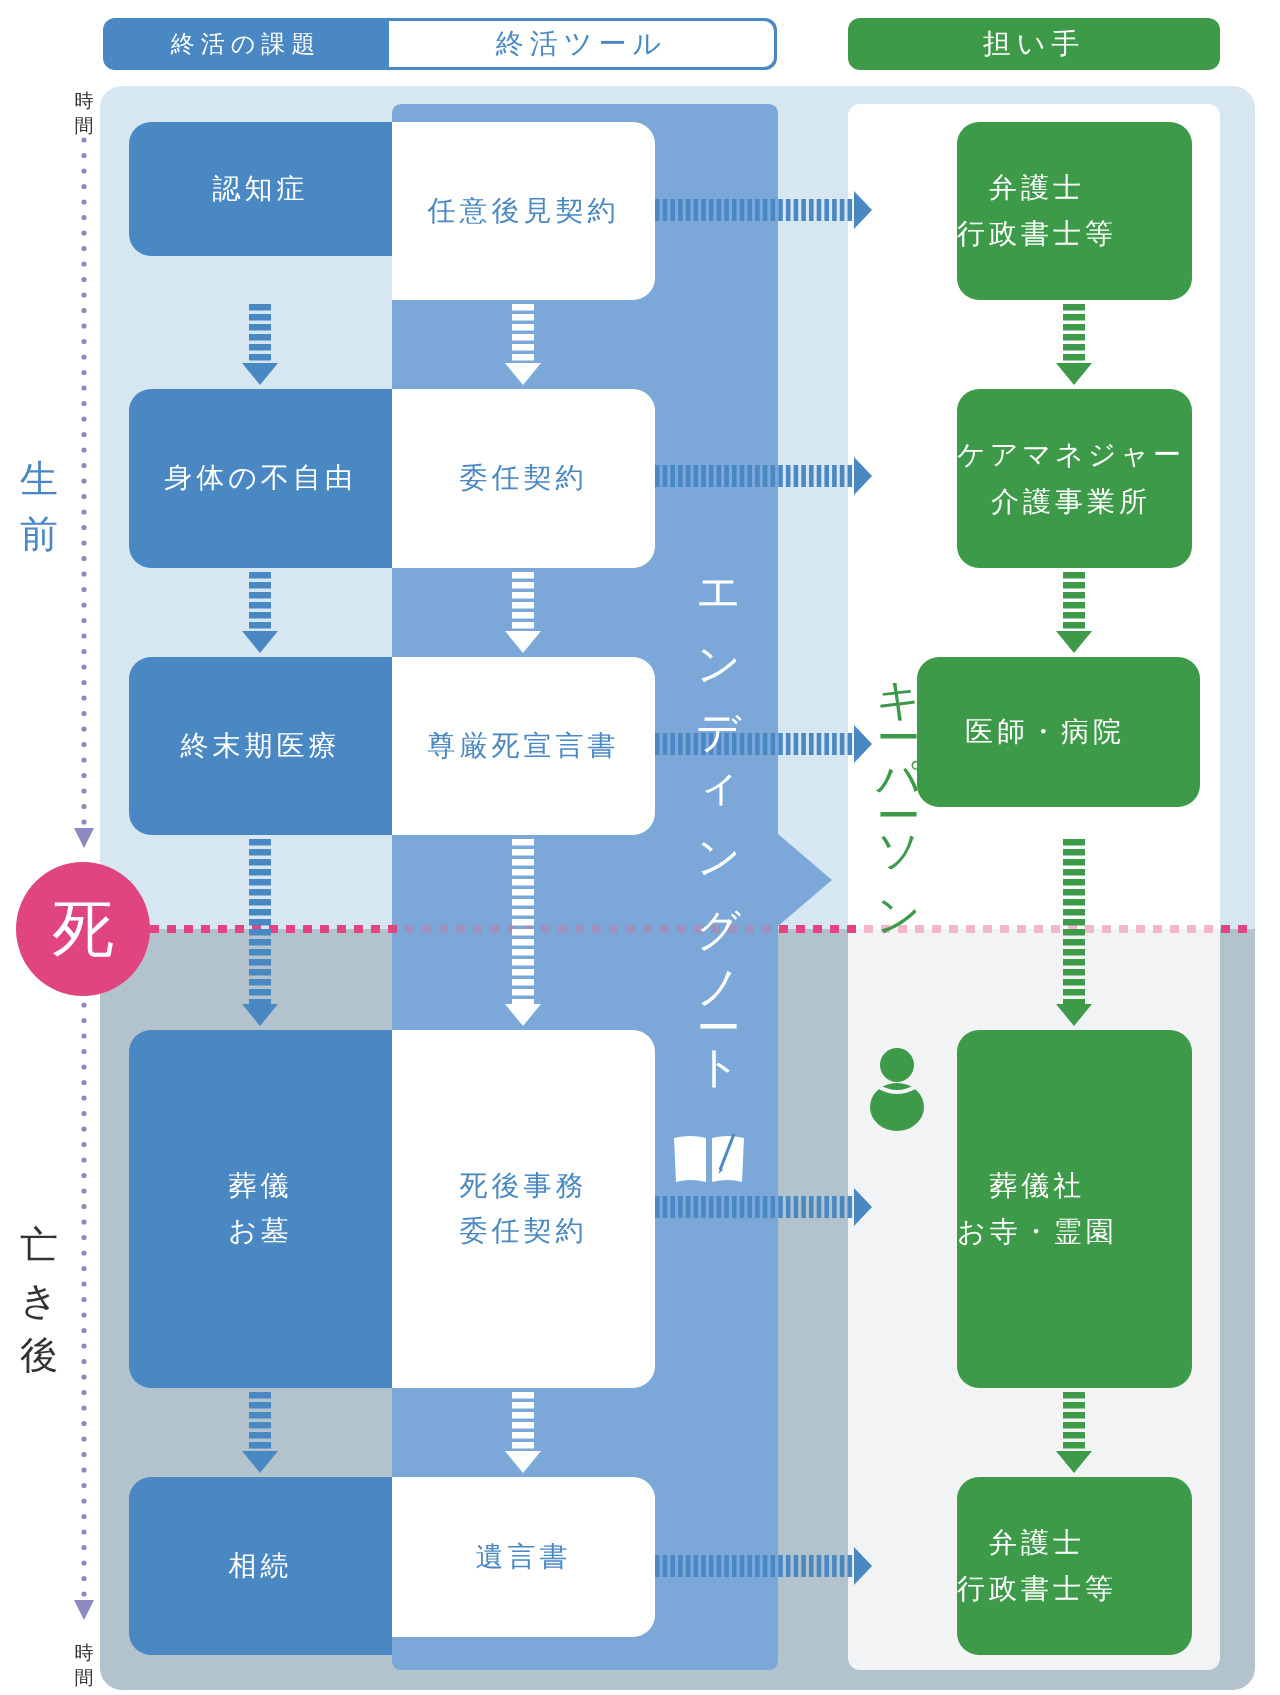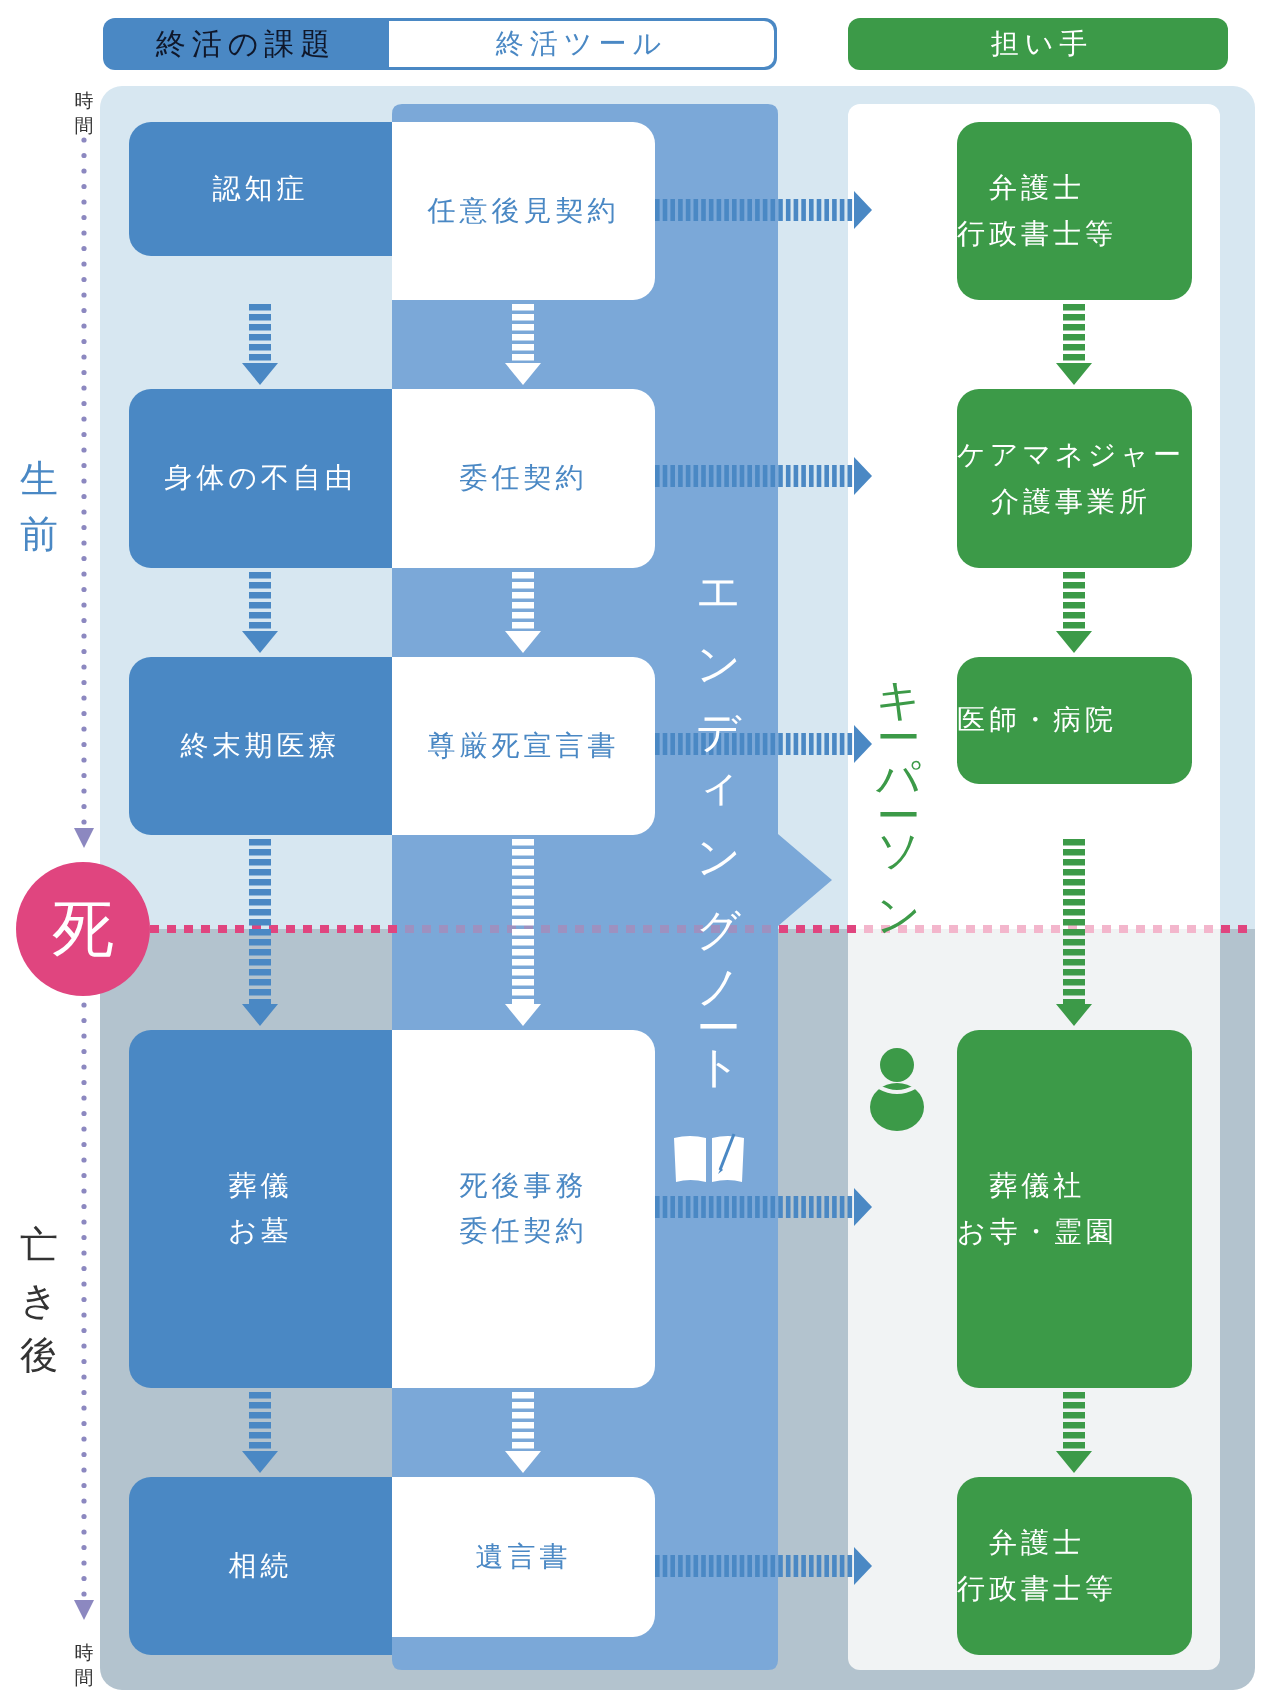--- a/index.html
+++ b/index.html
@@ -9,33 +9,33 @@
     font-family: "DejaVu Sans", "Liberation Sans", sans-serif;
   }
   .abs { position: absolute; }
   
   .hdr-left {
     left: 103px; top: 18px; width: 674px; height: 52px; border-radius: 12px;
     background: #4a88c4; box-sizing: border-box;
   }
   .hdr-left .seg1 {
     position: absolute; left: 0; top: 0; width: 286px; height: 52px;
-    color: #0f172a; font-size: 30px; letter-spacing: 6px;
+    color: #ffffff; font-size: 24px; letter-spacing: 6px;
     display: flex; align-items: center; justify-content: center;
   }
   .hdr-left .seg2 {
     position: absolute; left: 286px; top: 3px; width: 385px; height: 46px;
     background: #fff; border-radius: 0 10px 10px 0;
     color: #4a88c4; font-size: 28px; letter-spacing: 6px;
     display: flex; align-items: center; justify-content: center;
   }
   .hdr-right {
     left: 848px; top: 18px; width: 372px; height: 52px; border-radius: 12px;
     background: #3c9a48; color: #fff; font-size: 28px; letter-spacing: 6px;
-    display: flex; align-items: center; justify-content: center; padding-left: 8px;
+    display: flex; align-items: center; justify-content: center;
   }
   
   .panel-top {
     left: 100px; top: 86px; width: 1155px; height: 843px;
     background: #d7e7f1; border-radius: 22px 22px 0 0;
   }
   .panel-bottom {
     left: 100px; top: 929px; width: 1155px; height: 761px;
     background: #b3c3ce; border-radius: 0 0 22px 22px;
   }
@@ -569,21 +569,21 @@
     <div class="abs box-blue multi" style="left: 129px; top: 122px; width: 263px; height: 134px;"><span>認知症</span></div>
     <div class="abs box-white multi" style="left: 392px; top: 122px; width: 263px; height: 178px; text-align: right;"><span>任意後見契約</span></div>
     <div class="abs box-green multi" style="left: 957px; top: 122px; width: 235px; height: 178px;"><span>弁護士
 行政書士等</span></div>
     <div class="abs box-blue multi" style="left: 129px; top: 389px; width: 263px; height: 179px;"><span>身体の不自由</span></div>
     <div class="abs box-white multi" style="left: 392px; top: 389px; width: 263px; height: 179px;"><span>委任契約</span></div>
     <div class="abs box-green multi" style="left: 957px; top: 389px; width: 235px; height: 179px;"><span>ケアマネジャー
 介護事業所</span></div>
     <div class="abs box-blue multi" style="left: 129px; top: 657px; width: 263px; height: 178px;"><span>終末期医療</span></div>
     <div class="abs box-white multi" style="left: 392px; top: 657px; width: 263px; height: 178px;"><span>尊厳死宣言書</span></div>
-    <div class="abs box-green multi" style="left: 957px; top: 657px; width: 235px; height: 127px;"><span>医師・病院</span></div>
+    <div class="abs box-green multi" style="left: 917px; top: 657px; width: 235px; height: 150px; padding-left: 48px;"><span>医師・病院</span></div>
     <div class="abs box-blue multi" style="left: 129px; top: 1030px; width: 263px; height: 358px;"><span>葬儀
 お墓</span></div>
     <div class="abs box-white multi" style="left: 392px; top: 1030px; width: 263px; height: 358px;"><span>死後事務
 委任契約</span></div>
     <div class="abs box-green multi" style="left: 957px; top: 1030px; width: 235px; height: 358px;"><span>葬儀社
 お寺・霊園</span></div>
     <div class="abs box-blue multi" style="left: 129px; top: 1477px; width: 263px; height: 178px;"><span>相続</span></div>
     <div class="abs box-white multi" style="left: 392px; top: 1477px; width: 263px; height: 160px;"><span>遺言書</span></div>
     <div class="abs box-green multi" style="left: 957px; top: 1477px; width: 235px; height: 178px;"><span>弁護士
 行政書士等</span></div>

